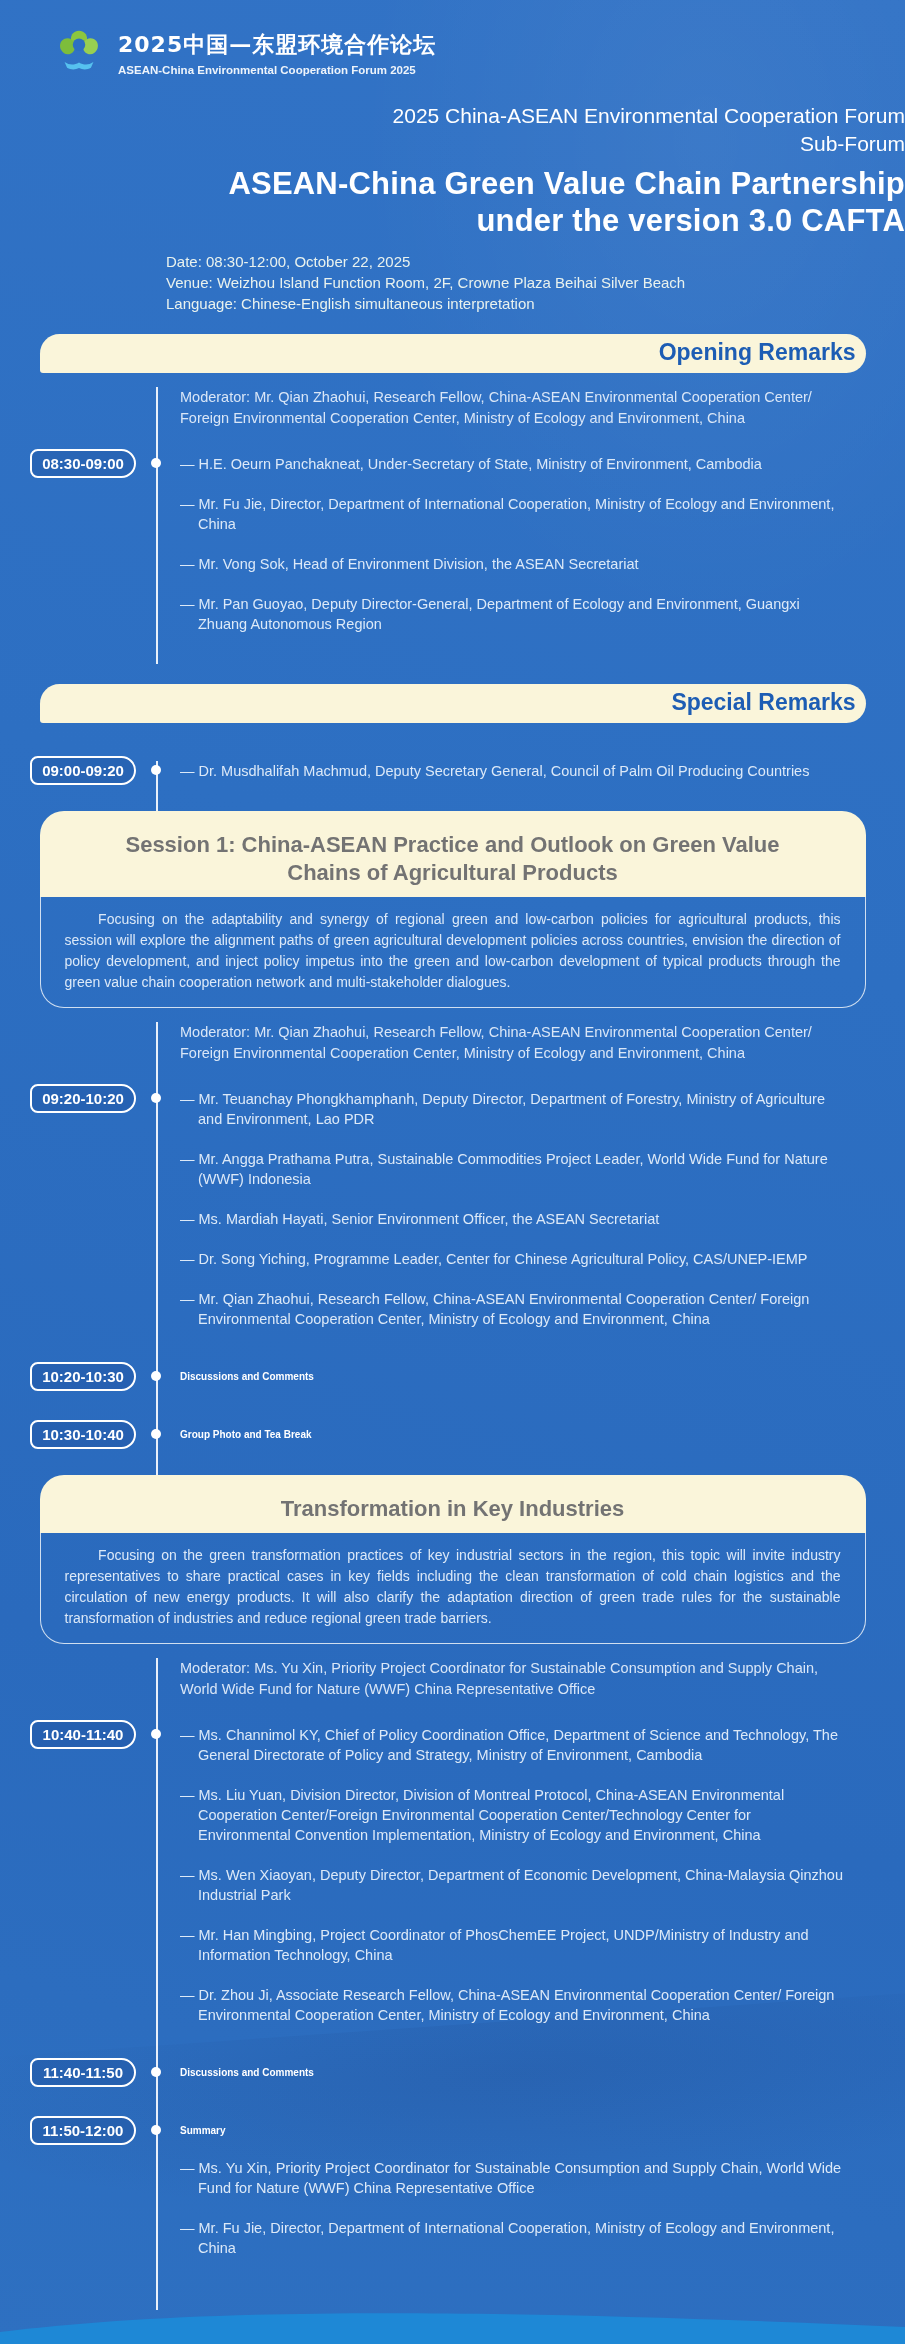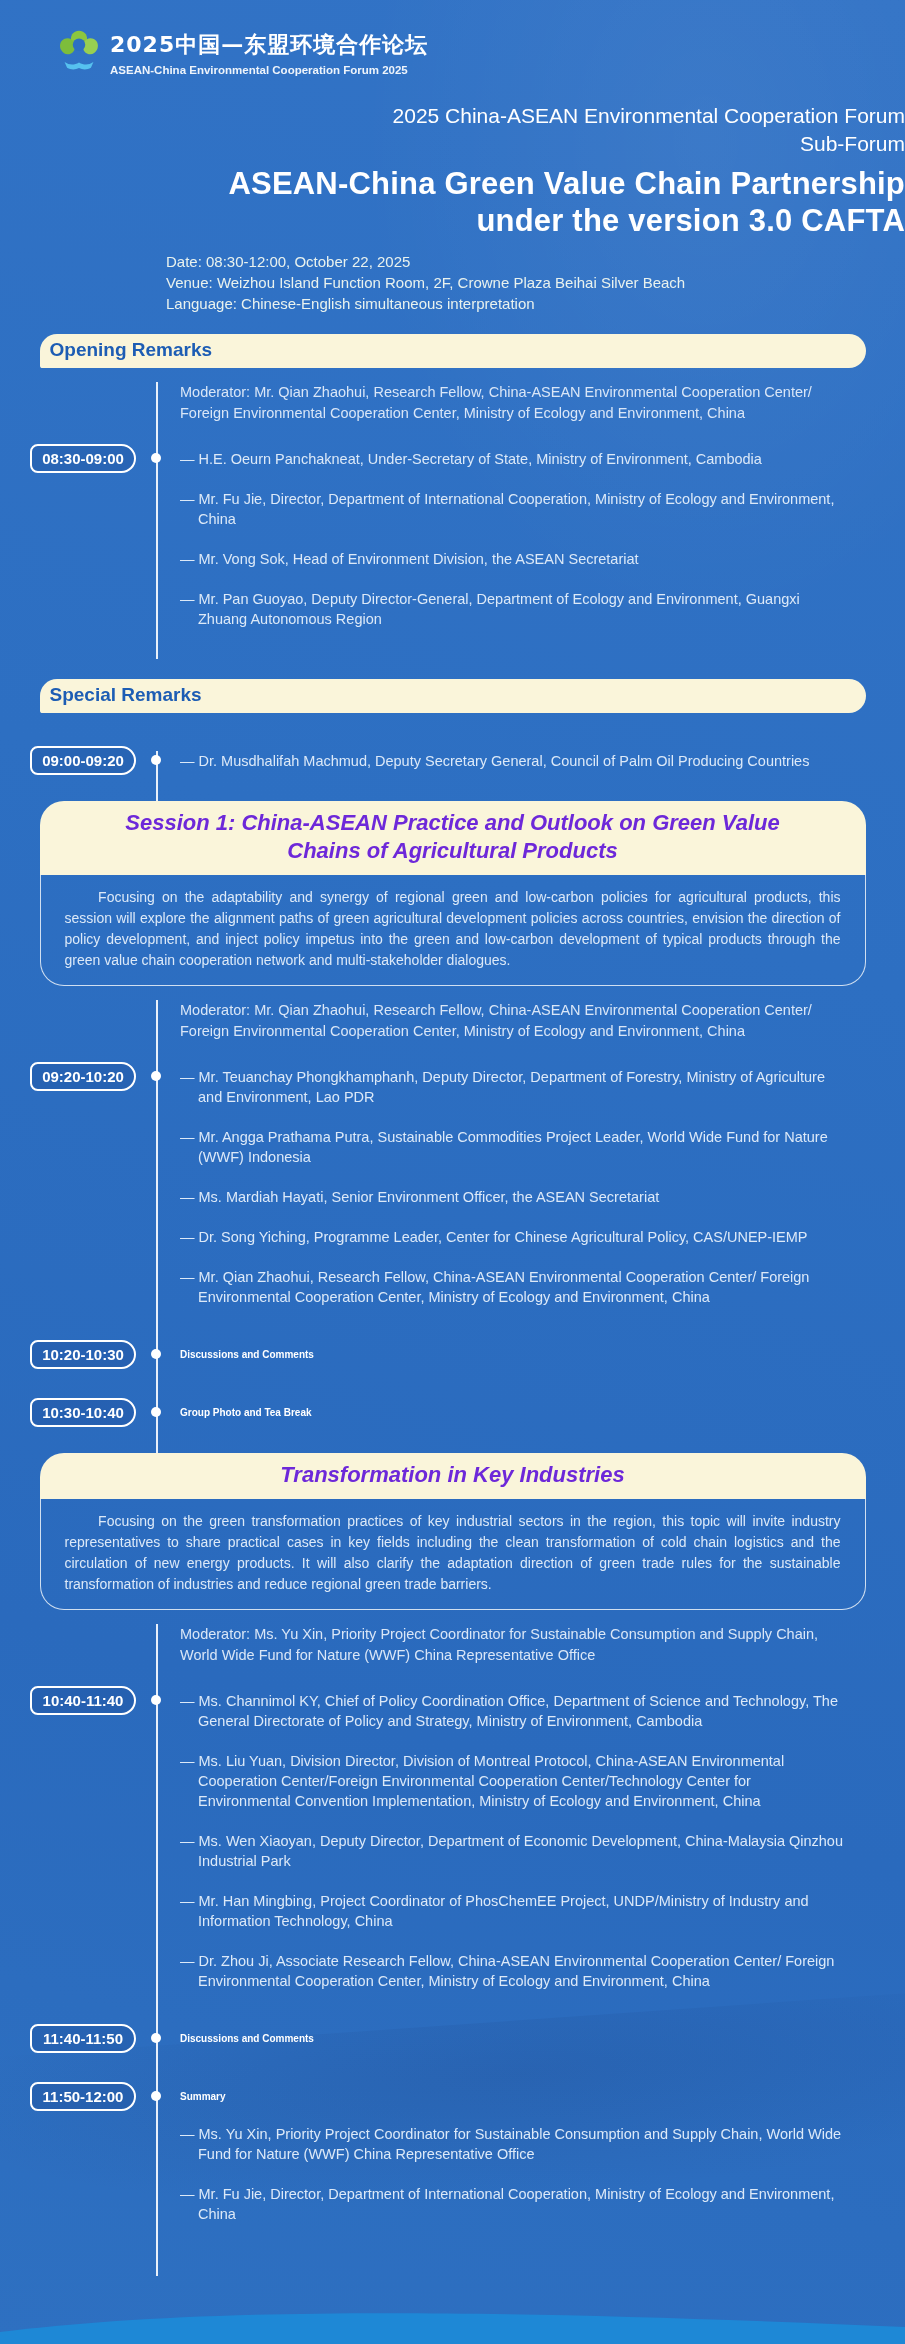--- a/index.html
+++ b/index.html
@@ -16,47 +16,46 @@
   }
   .page::before {
     content: "";
     position: absolute; inset: 0;
     background: radial-gradient(55% 30% at 78% 6%, rgba(255,255,255,0.05), transparent 70%);
     pointer-events: none;
   }
   .content { position: relative; z-index: 2; }
 
   
-  .logo-row { display: flex; align-items: center; gap: 6px; padding: 26px 0 0 54px; }
+  .logo-row { display: flex; align-items: center; gap: 14px; padding: 26px 0 0 54px; }
   .logo-text .zh { color: #fff; font-weight: bold; font-size: 22px; letter-spacing: 1px;
                    font-family: "DejaVu Sans", sans-serif; }
   .logo-text .en { color: #eef4fb; font-size: 11.5px; margin-top: 4px; font-weight: bold; }
 
   .forum-line { text-align: right; color: #ffffff; font-size: 21px; font-weight: 500; line-height: 28px; }
   .forum-line.first { margin-top: 22px; }
   .main-title { text-align: right; color: #ffffff; font-size: 31px; font-weight: bold;
                 line-height: 37px; margin-top: 7px; letter-spacing: 0.2px; }
   .meta-block { margin: 13px 0 0 166px; color: #e9f2ee; font-size: 15px; line-height: 20px; }
   .meta-block div { margin-top: 1px; }
 
   
   .banner {
     width: 826px; margin: 20px auto 0;
     background: #faf5da; color: #1d5db4;
     border-radius: 26px 26px 26px 4px;
-    text-align: left; font-size: 19px; font-weight: bold;
+    text-align: right; font-size: 23px; font-weight: bold;
     padding: 5px 10px 7px;
   }
   .session-block { width: 826px; margin: 0 auto; }
   .session-banner {
-    background: #faf5da; color: #6d28d9;
+    background: #faf5da; color: #737373;
     border-radius: 24px 24px 0 0;
     text-align: center; font-size: 22px; font-weight: bold; line-height: 28px;
-    padding: 8px 28px 10px;
-    font-style: italic;
+    padding: 20px 28px 10px;
   }
   .session-desc {
     border: 1.5px solid rgba(238,244,250,0.85); border-top: none;
     border-radius: 0 0 24px 24px;
     padding: 12px 24px 14px;
   }
   .session-desc p { color: #dce9f8; font-size: 14px; line-height: 21px;
                     text-align: justify; text-indent: 2.4em; }
 
   

